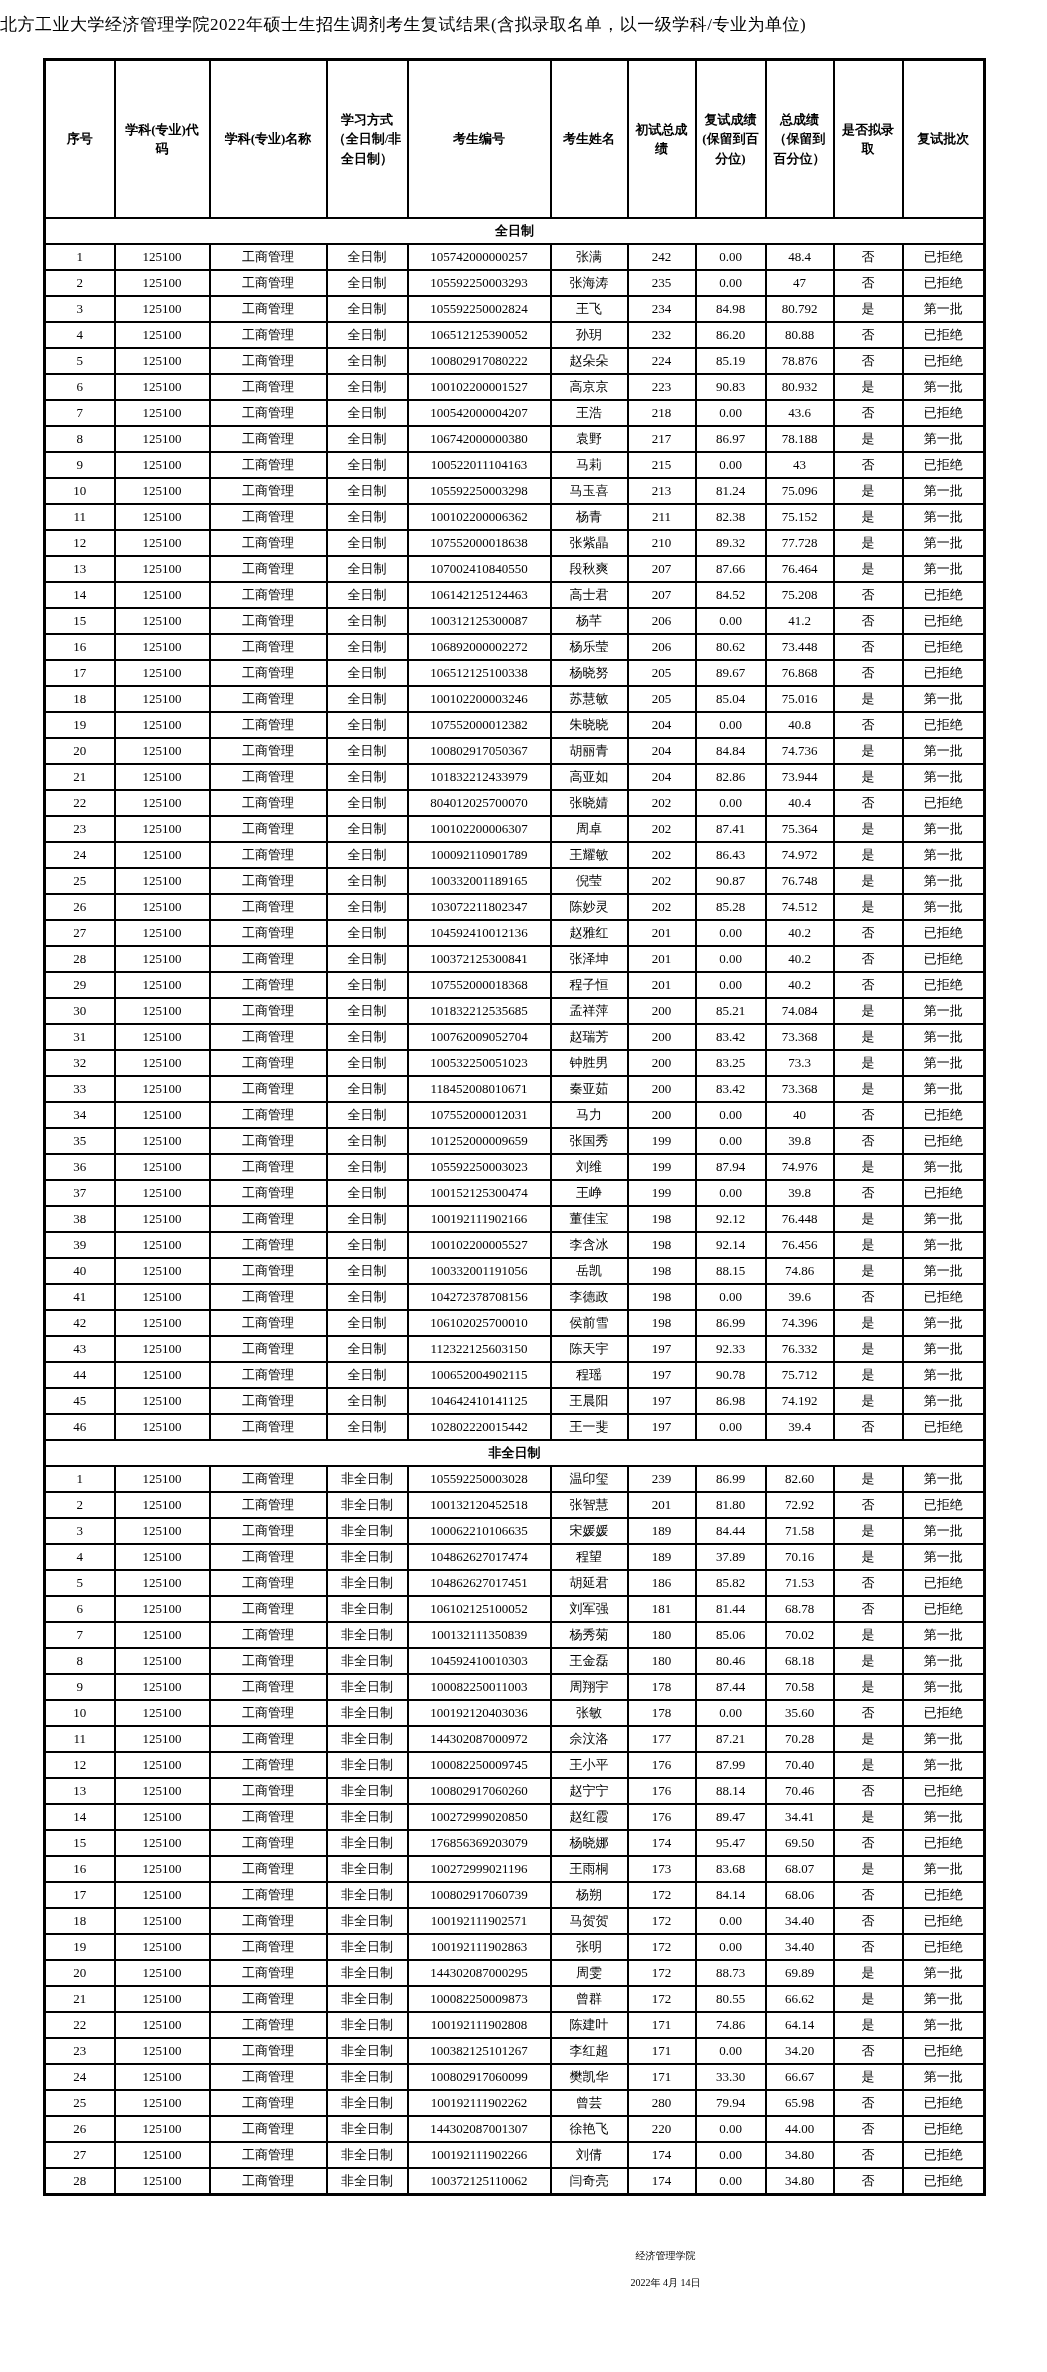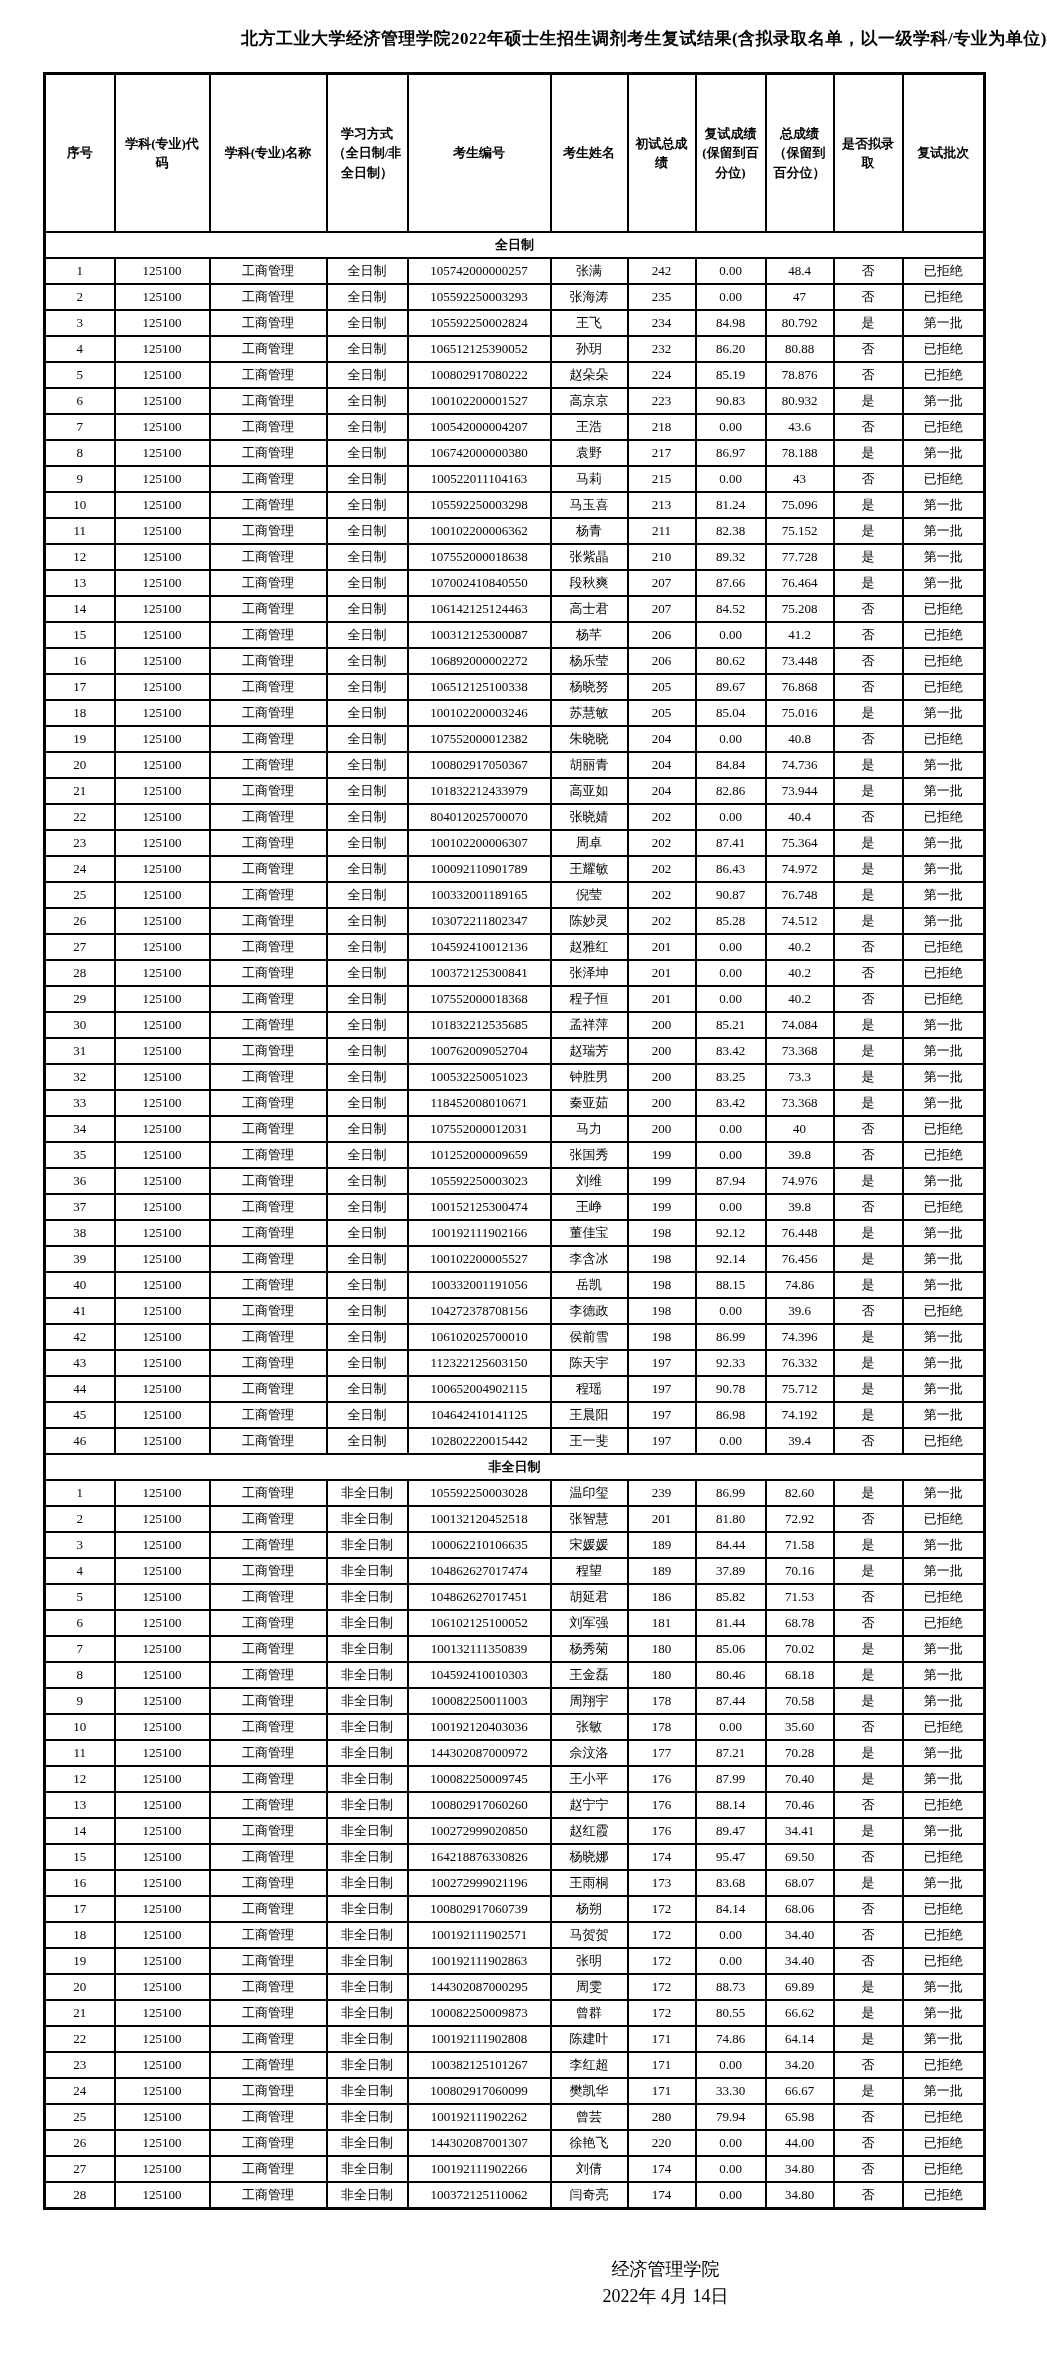--- a/index.html
+++ b/index.html
@@ -2,22 +2,22 @@
 <html><head>
 <meta charset="utf-8">
 <style>
   html,body{margin:0;padding:0;}
   body{
     width:1047px;height:2372px;background:#ffffff;color:#000;
     font-family:"Liberation Serif","DejaVu Serif",serif;
     position:relative;overflow:hidden;
   }
   .title{
-    margin:27px 0 0 0;
-    font-size:17px;font-weight:bold;text-align:right;
+    margin:13px 0 0 0;
+    font-size:17px;font-weight:normal;text-align:left;
     letter-spacing:0.5px;
   }
   table.results{
     border-collapse:collapse;table-layout:fixed;
     margin:22px 0 0 43px;width:940px;
     border:3px solid #000;
   }
   table.results th, table.results td{
     border:2px solid #000;
     text-align:center;vertical-align:middle;
@@ -29,21 +29,21 @@
     word-break:break-all;padding:0 4px;
   }
   table.results td{height:24px;line-height:24px;}
   td.section-cell{
     text-align:left;font-weight:bold;
     padding-left:5px;height:25px;line-height:25px;
     font-size:13px;
   }
   .footer{
     margin-top:46px;margin-left:284px;width:763px;
-    text-align:center;font-size:18px;line-height:27px;
+    text-align:center;font-size:10px;line-height:27px;
   }
 </style>
 </head>
 <body>
 
 <div class="page">
 
   <h1 class="title">北方工业大学经济管理学院2022年硕士生招生调剂考生复试结果(含拟录取名单，以一级学科/专业为单位)</h1>
 
   <table class="results">
@@ -860,21 +860,21 @@
           <td>89.47</td>
           <td>34.41</td>
           <td>是</td>
           <td>第一批</td>
         </tr>
         <tr>
           <td>15</td>
           <td>125100</td>
           <td>工商管理</td>
           <td>非全日制</td>
-          <td>164218876330826</td>
+          <td>176856369203079</td>
           <td>杨晓娜</td>
           <td>174</td>
           <td>95.47</td>
           <td>69.50</td>
           <td>否</td>
           <td>已拒绝</td>
         </tr>
         <tr>
           <td>16</td>
           <td>125100</td>

